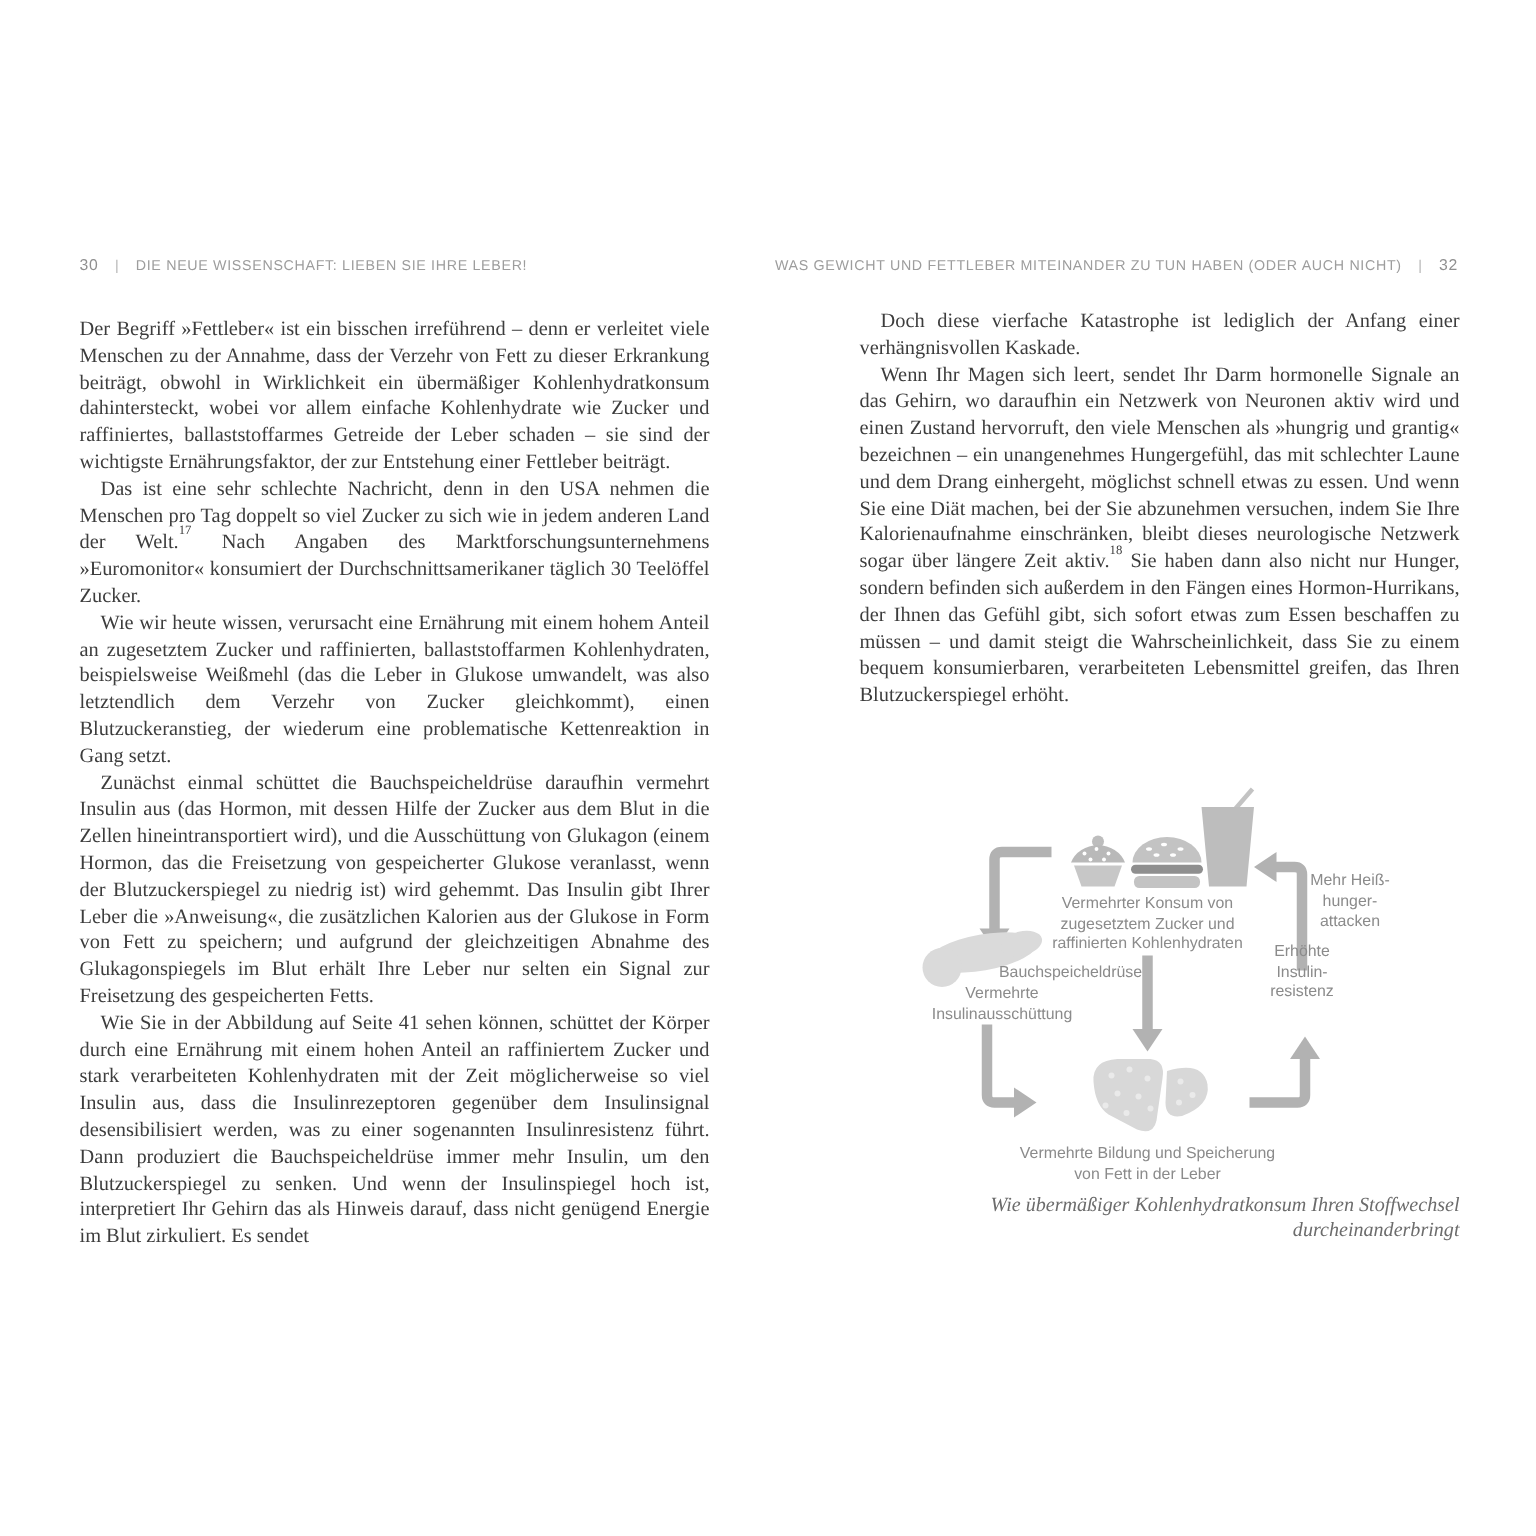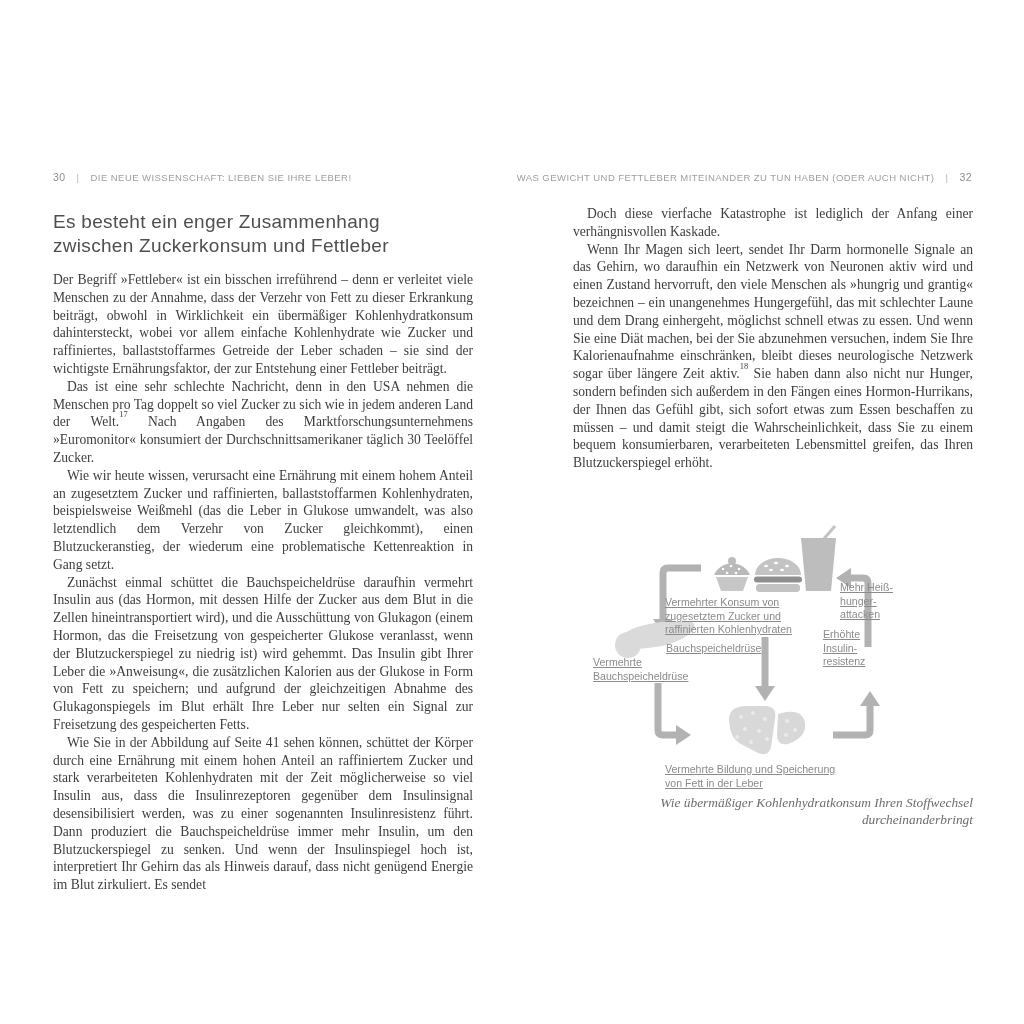--- a/index.html
+++ b/index.html
@@ -19,39 +19,38 @@
   .bodytext p{margin:0;font-size:13.6px;line-height:17.8px;text-align:justify;
           -webkit-hyphens:auto;hyphens:auto;}
   .bodytext p.indent{text-indent:14px;}
   sup.fn{font-size:8.5px;line-height:0;position:relative;top:-4px;letter-spacing:0;}
   
   .right-col{position:absolute;left:573px;top:205px;width:400px;}
   
   .diagram{position:absolute;left:573px;top:523px;width:400px;height:268px;}
   .diagram svg{position:absolute;left:0;top:0;}
   .dlabel{position:absolute;font-family:"Liberation Sans","DejaVu Sans",sans-serif;
-          color:#8b8b8b;font-size:10.6px;line-height:13.5px;text-align:left;white-space:pre-line;text-decoration:underline;}
+          color:#8b8b8b;font-size:10.6px;line-height:13.5px;text-align:center;white-space:pre-line;}
   .dlabel.single{white-space:nowrap;}
   .caption{position:absolute;left:573px;top:794px;width:400px;font-style:italic;
           font-size:13.4px;color:#6c6c6c;line-height:17px;text-align:right;}
 </style>
 </head>
 <body>
 
 <div class="spread">
 
   <div class="running-header left">
     <span class="pagenum">30</span><span class="hdr-div">|</span><span>DIE NEUE WISSENSCHAFT: LIEBEN SIE IHRE LEBER!</span>
   </div>
   <div class="running-header right">
     <span>WAS GEWICHT UND FETTLEBER MITEINANDER ZU TUN HABEN (ODER AUCH NICHT)</span><span class="hdr-div">|</span><span class="pagenum">32</span>
   </div>
 
   <div class="left-col">
-    <h1 class="section-heading">Es besteht ein enger Zusammenhang zwischen Zuckerkonsum und Fettleber</h1>
     <div class="bodytext">
       <p>Der Begriff »Fettleber« ist ein bisschen irreführend – denn er verleitet viele Menschen zu der Annahme, dass der Verzehr von Fett zu dieser Erkrankung beiträgt, obwohl in Wirklichkeit ein übermäßiger Kohlenhydratkonsum dahintersteckt, wobei vor allem einfache Kohlenhydrate wie Zucker und raffiniertes, ballaststoffarmes Getreide der Leber schaden – sie sind der wichtigste Ernährungsfaktor, der zur Entstehung einer Fettleber beiträgt.</p>
       <p class="indent"><span>Das ist eine sehr schlechte Nachricht, denn in den USA nehmen die Menschen pro Tag doppelt so viel Zucker zu sich wie in jedem anderen Land der Welt.</span><sup class="fn">17</sup><span> Nach Angaben des Marktforschungsunternehmens »Euromonitor« konsumiert der Durchschnittsamerikaner täglich 30 Teelöffel Zucker.</span></p>
       <p class="indent">Wie wir heute wissen, verursacht eine Ernährung mit einem hohem Anteil an zugesetztem Zucker und raffinierten, ballaststoffarmen Kohlenhydraten, beispielsweise Weißmehl (das die Leber in Glukose umwandelt, was also letztendlich dem Verzehr von Zucker gleichkommt), einen Blutzuckeranstieg, der wiederum eine problematische Kettenreaktion in Gang setzt.</p>
       <p class="indent">Zunächst einmal schüttet die Bauchspeicheldrüse daraufhin vermehrt Insulin aus (das Hormon, mit dessen Hilfe der Zucker aus dem Blut in die Zellen hineintransportiert wird), und die Ausschüttung von Glukagon (einem Hormon, das die Freisetzung von gespeicherter Glukose veranlasst, wenn der Blutzuckerspiegel zu niedrig ist) wird gehemmt. Das Insulin gibt Ihrer Leber die »Anweisung«, die zusätzlichen Kalorien aus der Glukose in Form von Fett zu speichern; und aufgrund der gleichzeitigen Abnahme des Glukagonspiegels im Blut erhält Ihre Leber nur selten ein Signal zur Freisetzung des gespeicherten Fetts.</p>
       <p class="indent">Wie Sie in der Abbildung auf Seite 41 sehen können, schüttet der Körper durch eine Ernährung mit einem hohen Anteil an raffiniertem Zucker und stark verarbeiteten Kohlenhydraten mit der Zeit möglicherweise so viel Insulin aus, dass die Insulinrezeptoren gegenüber dem Insulinsignal desensibilisiert werden, was zu einer sogenannten Insulinresistenz führt. Dann produziert die Bauchspeicheldrüse immer mehr Insulin, um den Blutzuckerspiegel zu senken. Und wenn der Insulinspiegel hoch ist, interpretiert Ihr Gehirn das als Hinweis darauf, dass nicht genügend Energie im Blut zirkuliert. Es sendet</p>
     </div>
   </div>
 
   <div class="right-col">
@@ -145,20 +144,20 @@
 zugesetztem Zucker und
 raffinierten Kohlenhydraten</div>
     <div class="dlabel" style="left:267px;top:58px;width:120px;">Mehr Heiß-
 hunger-
 attacken</div>
     <div class="dlabel" style="left:250px;top:105px;width:90px;">Erhöhte
 Insulin-
 resistenz</div>
     <div class="dlabel single" style="left:93px;top:119px;">Bauchspeicheldrüse</div>
     <div class="dlabel" style="left:20px;top:133px;width:150px;">Vermehrte
-Bauchspeicheldrüse</div>
+Insulinausschüttung</div>
     <div class="dlabel" style="left:92px;top:240px;width:200px;">Vermehrte Bildung und Speicherung
 von Fett in der Leber</div>
   </div>
 
   <div class="caption">Wie übermäßiger Kohlenhydratkonsum Ihren Stoffwechsel durcheinanderbringt</div>
 
 </div>
 
 </body></html>

